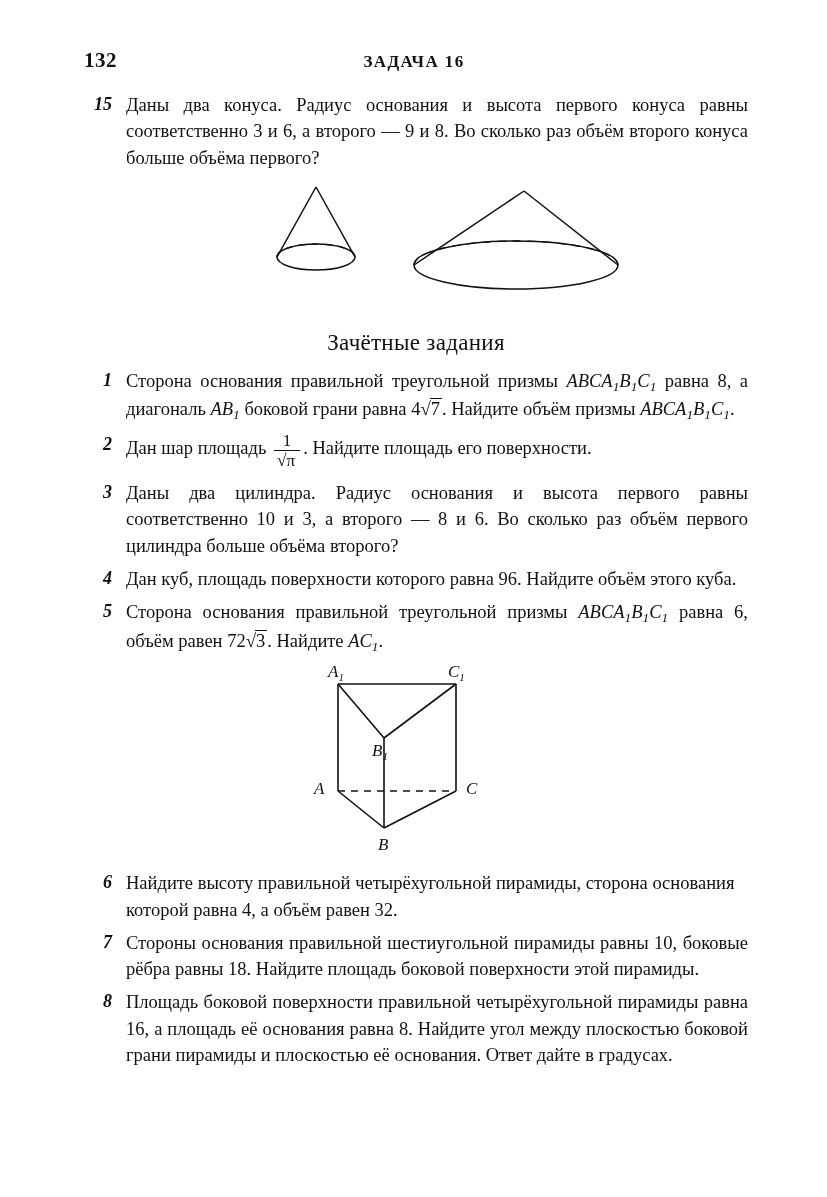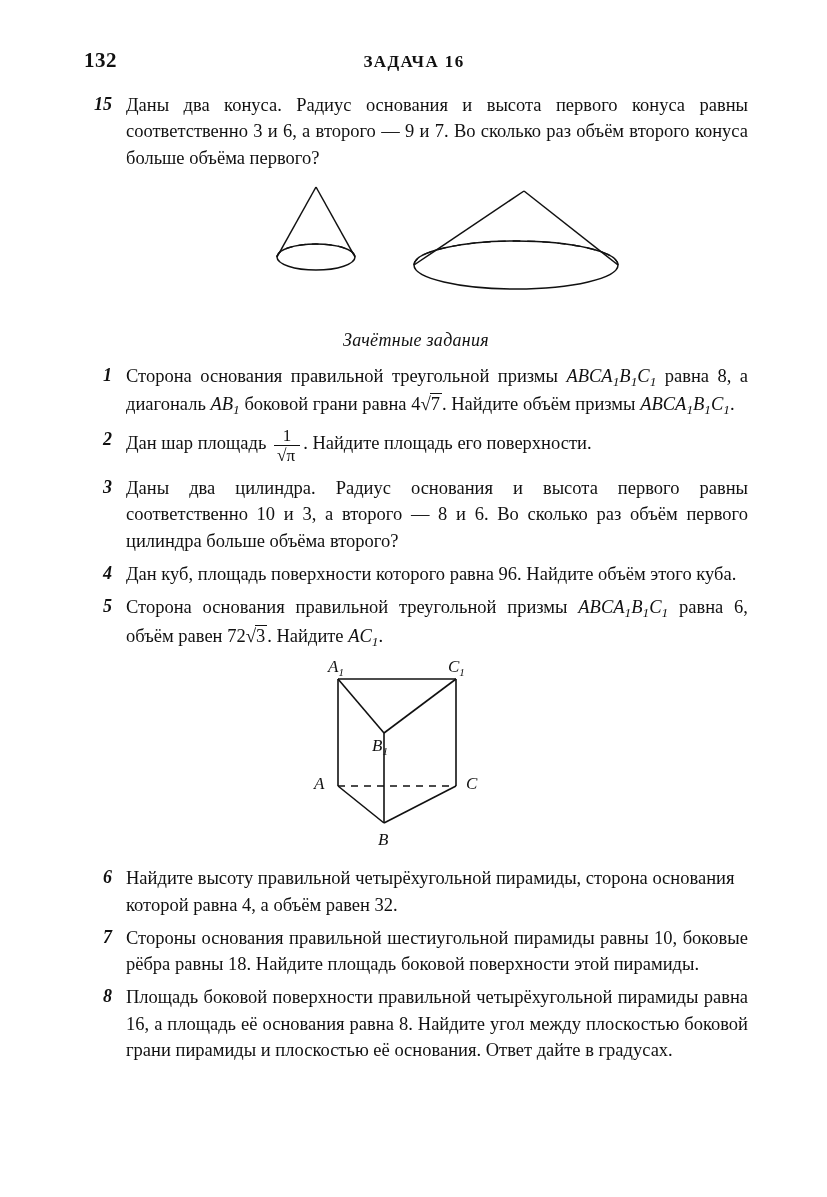--- a/index.html
+++ b/index.html
@@ -72,22 +72,21 @@
   .item-body {
     flex: 1 1 auto;
     font-size: 18.5px;
     line-height: 1.42;
     text-align: justify;
     text-justify: inter-word;
   }
   .item-body.nojust { text-align: left; }
   .sec-title {
     text-align: center;
-    font-style: italic;
-    font-size: 18px;
+    font-size: 23px;
     margin: 16px 0 12px 0;
     letter-spacing: 0.3px;
   }
   .fig {
     display: flex;
     justify-content: center;
     margin: 8px 0 6px 0;
   }
   i.math { font-style: italic; }
   .sub { font-size: 0.72em; vertical-align: -0.28em; }
@@ -116,21 +115,21 @@
 
   <div class="header">
     <div class="page-number">132</div>
     <div class="running-title">ЗАДАЧА 16</div>
   </div>
 
   <div class="content">
 
     <div class="item">
       <div class="item-num">15</div>
-      <div class="item-body">Даны два конуса. Радиус основания и высота первого конуса равны соответственно 3 и 6, а второго — 9 и 7. Во сколько раз объём второго конуса больше объёма первого?</div>
+      <div class="item-body">Даны два конуса. Радиус основания и высота первого конуса равны соответственно 3 и 6, а второго — 9 и 8. Во сколько раз объём второго конуса больше объёма первого?</div>
     </div>
 
     <div class="fig">
       <svg width="420" height="135" viewBox="0 0 420 135" xmlns="http://www.w3.org/2000/svg">
 
         <g fill="none" stroke="#111" stroke-width="1.5">
           <path d="M 110 8 L 71 78"></path>
           <path d="M 110 8 L 149 78"></path>
           <ellipse cx="110" cy="78" rx="39" ry="13"></ellipse>
         </g>

